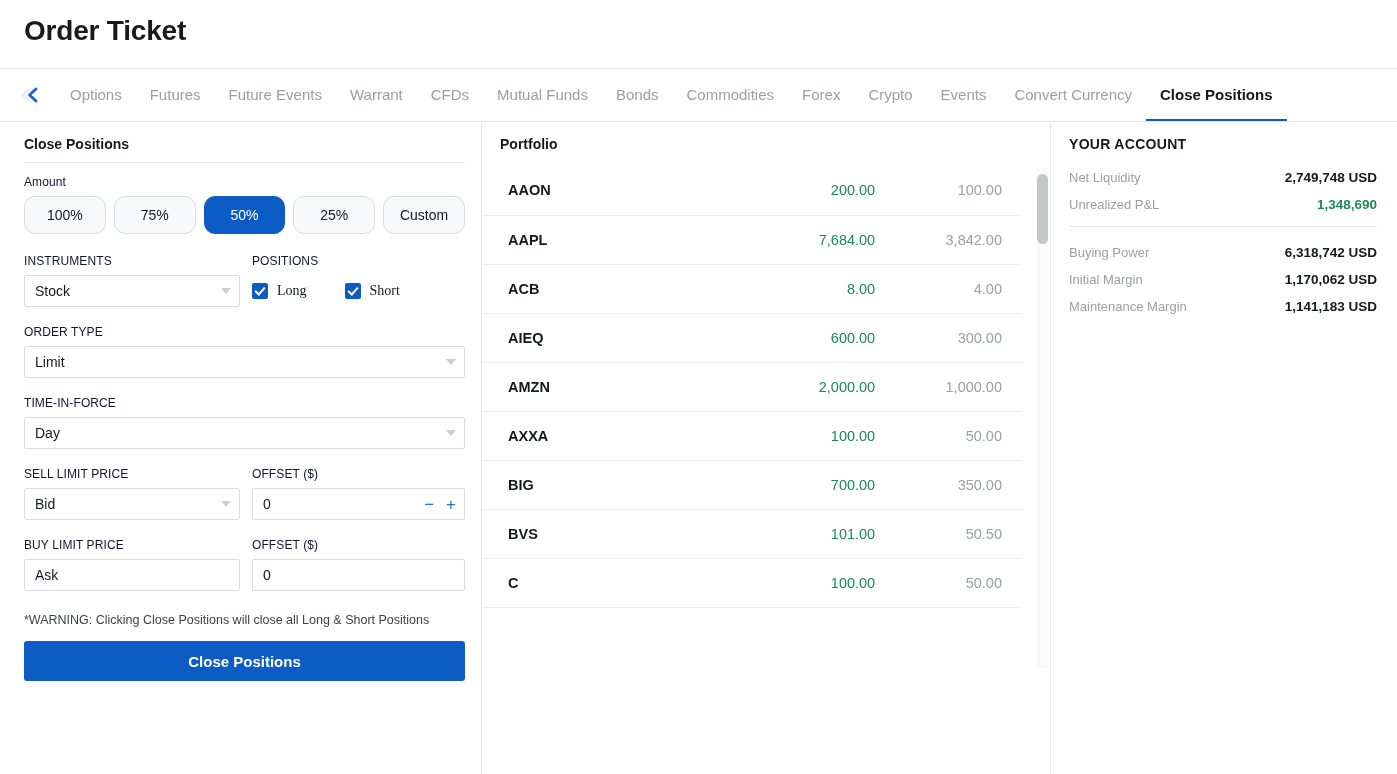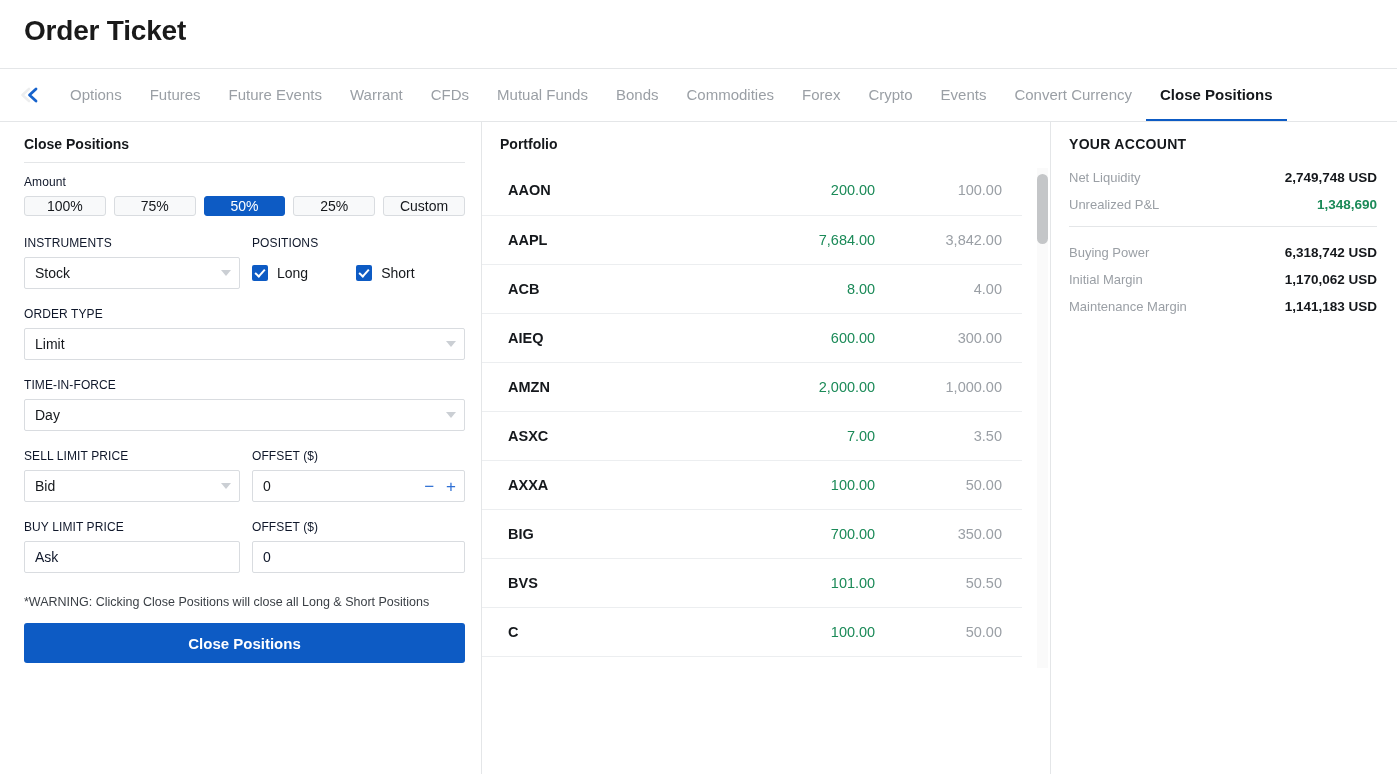--- a/index.html
+++ b/index.html
@@ -122,24 +122,24 @@
     letter-spacing: 0.1px;
   }
 
   .amount-row {
     display: flex;
     gap: 8px;
     margin-bottom: 20px;
   }
   .amt-btn {
     flex: 1;
-    height: 20px;
+    height: 38px;
     border: 1px solid #d9dce0;
     background: #f8f9fa;
-    border-radius: 3px;
+    border-radius: 11px;
     font-size: 14px;
     color: #15181c;
     font-family: inherit;
     cursor: pointer;
     display: flex;
     align-items: center;
     justify-content: center;
   }
   .amt-btn.selected {
     background: #0d5bc4;
@@ -168,21 +168,21 @@
     justify-content: space-between;
   }
   .select-box .caret {
     width: 0; height: 0;
     border-left: 5px solid transparent;
     border-right: 5px solid transparent;
     border-top: 6px solid #cbcfd4;
     margin-left: 8px;
   }
 
-  .checks { display: flex; align-items: center; gap: 48px; height: 32px; }
+  .checks { display: flex; align-items: center; gap: 38px; height: 32px; font-family: Liberation Serif, serif; }
   .check-item { display: flex; align-items: center; gap: 9px; cursor: pointer; }
   .cbox {
     width: 16px; height: 16px;
     background: #0d5bc4;
     border-radius: 2px;
     position: relative;
     flex: 0 0 auto;
   }
   .cbox::after {
     content: "";
@@ -489,25 +489,20 @@
               <td class="sym">AIEQ</td>
               <td class="qty">600.00</td>
               <td class="val">300.00</td>
             </tr>
             <tr>
               <td class="sym">AMZN</td>
               <td class="qty">2,000.00</td>
               <td class="val">1,000.00</td>
             </tr>
             <tr>
-              <td class="sym">ASXC</td>
-              <td class="qty">7.00</td>
-              <td class="val">3.50</td>
-            </tr>
-            <tr>
               <td class="sym">AXXA</td>
               <td class="qty">100.00</td>
               <td class="val">50.00</td>
             </tr>
             <tr>
               <td class="sym">BIG</td>
               <td class="qty">700.00</td>
               <td class="val">350.00</td>
             </tr>
             <tr>

